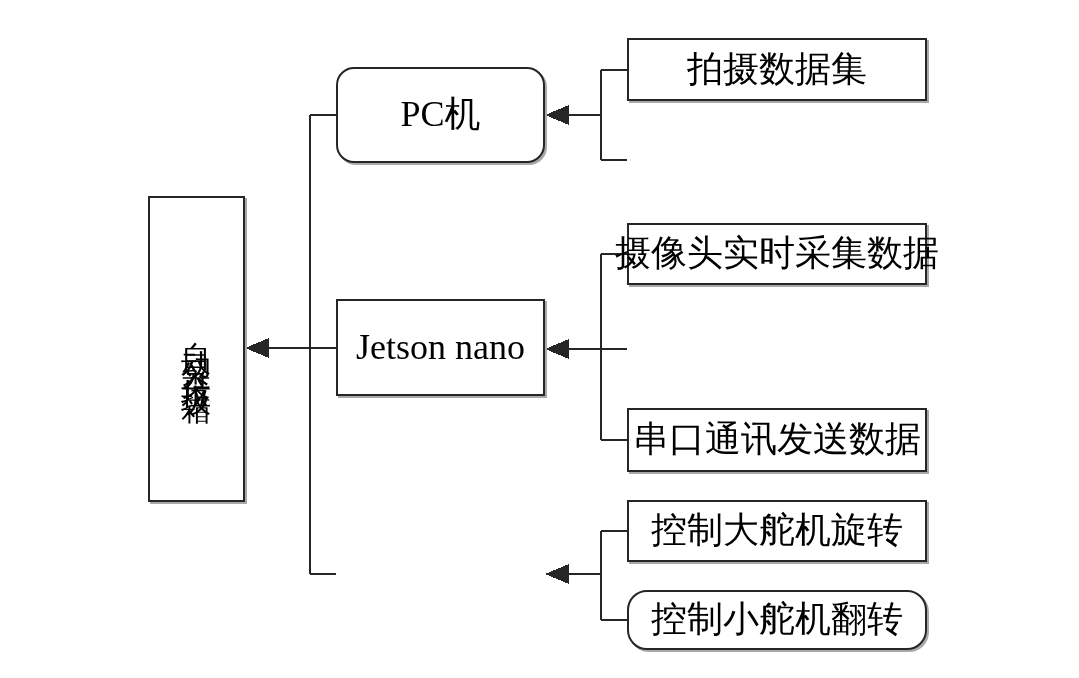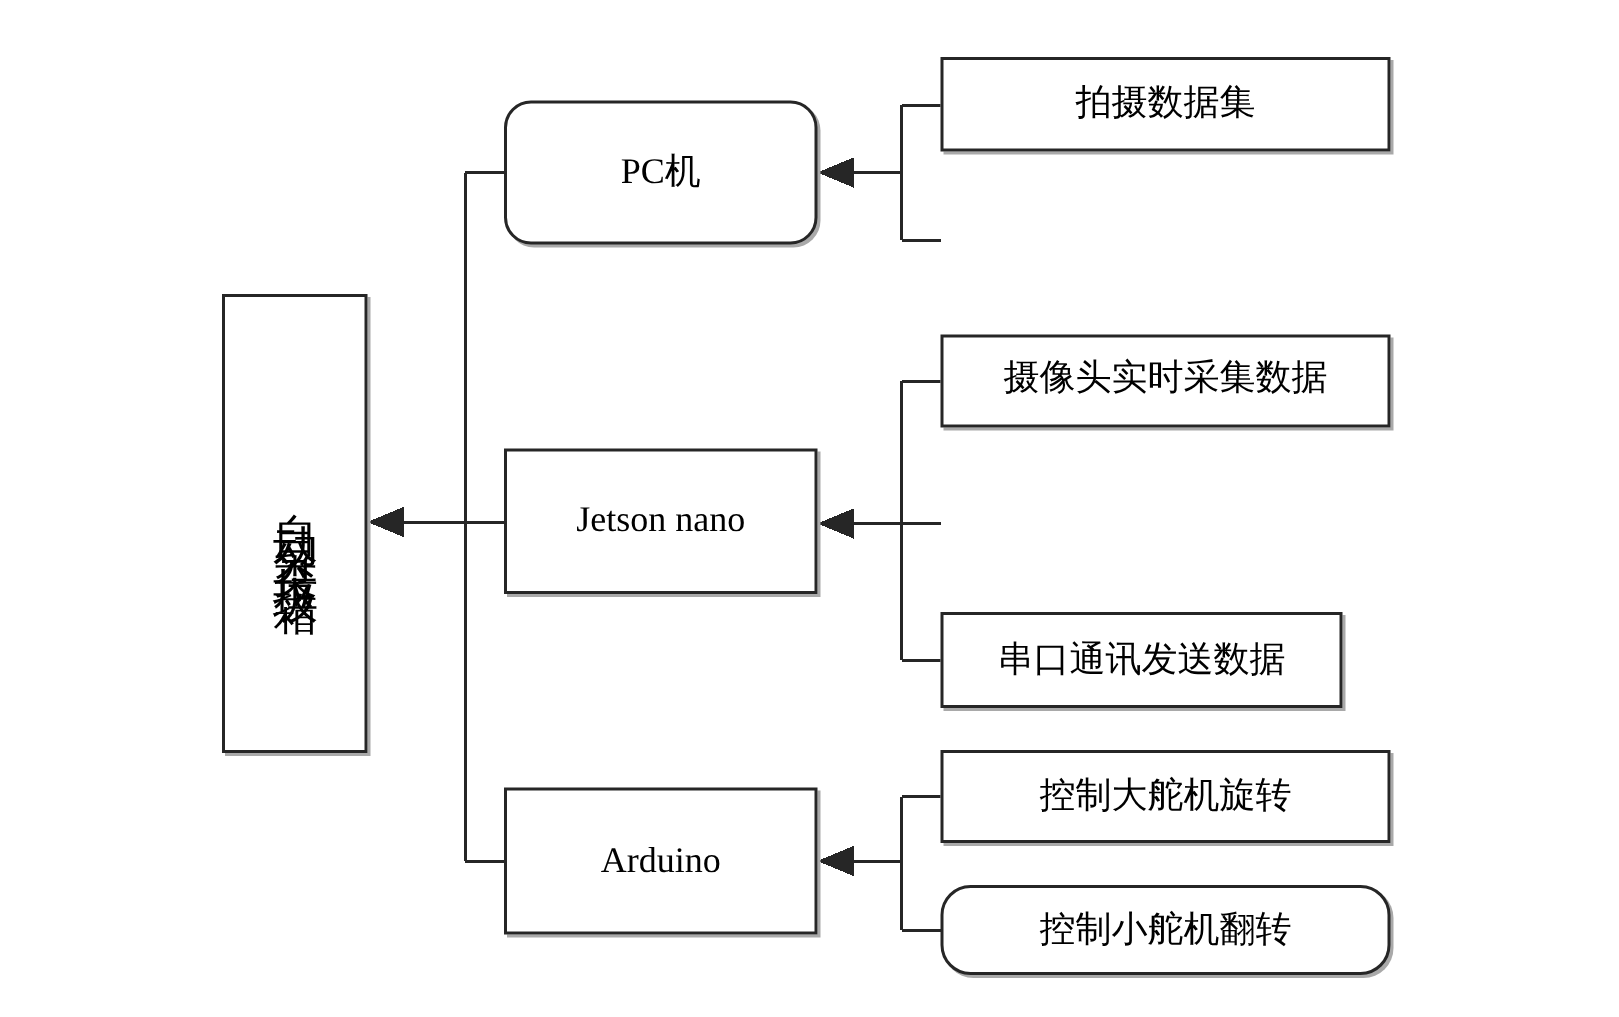--- a/index.html
+++ b/index.html
@@ -20,39 +20,39 @@
   .box {
     position: absolute;
     box-sizing: border-box;
     background: #ffffff;
     border: 2px solid #262626;
     box-shadow: 2px 2px 0 0 #a9a9a9;
     display: flex;
     align-items: center;
     justify-content: center;
     text-align: center;
-    font-size: 24px;
+    font-size: 36px;
     line-height: 1.1;
     white-space: nowrap;
   }
   .root-box {
     left: 148px; top: 196px; width: 97px; height: 306px;
     writing-mode: vertical-rl;
     text-orientation: upright;
     font-size: 30px;
     letter-spacing: 9px;
   }
   .m0 { left: 336px; top: 67px;  width: 209px; height: 96px; border-radius: 18px; }
   .m1 { left: 336px; top: 299px; width: 209px; height: 97px; }
   .m2 { left: 336px; top: 525px; width: 209px; height: 98px; }
   .r0 { left: 627px; top: 38px;  width: 300px; height: 63px; }
   .r1 { left: 627px; top: 128px; width: 300px; height: 64px; }
-  .r2 { left: 627px; top: 223px; width: 300px; height: 62px; font-family: Liberation Mono, monospace; }
+  .r2 { left: 627px; top: 223px; width: 300px; height: 62px; }
   .r3 { left: 627px; top: 317px; width: 300px; height: 65px; }
-  .r4 { left: 627px; top: 408px; width: 268px; height: 64px; }
+  .r4 { left: 627px; top: 408px; width: 300px; height: 64px; }
   .r5 { left: 627px; top: 500px; width: 300px; height: 62px; }
   .r6 { left: 627px; top: 590px; width: 300px; height: 60px; border-radius: 20px; }
 </style>
 </head>
 <body>
 
 <div class="canvas">
 
   <svg class="wires" viewBox="0 0 1079 678" shape-rendering="crispEdges" aria-hidden="true">
     <g fill="none" stroke-width="2" stroke="#262626">
@@ -70,21 +70,20 @@
       <polygon points="545,115 569,105 569,125"></polygon>
       <polygon points="545,349 569,339 569,359"></polygon>
       <polygon points="545,574 569,564 569,584"></polygon>
     </g>
   </svg>
 
   <div class="box root-box">自动分类垃圾箱</div>
 
   <div class="box m0">PC机</div>
   <div class="box m1">Jetson nano</div>
-  <div class="box m2">Arduino</div>
 
   <div class="box r0">拍摄数据集</div>
 
   <div class="box r2">摄像头实时采集数据</div>
   <div class="box r4">串口通讯发送数据</div>
 
   <div class="box r5">控制大舵机旋转</div>
   <div class="box r6">控制小舵机翻转</div>
 
 </div>

